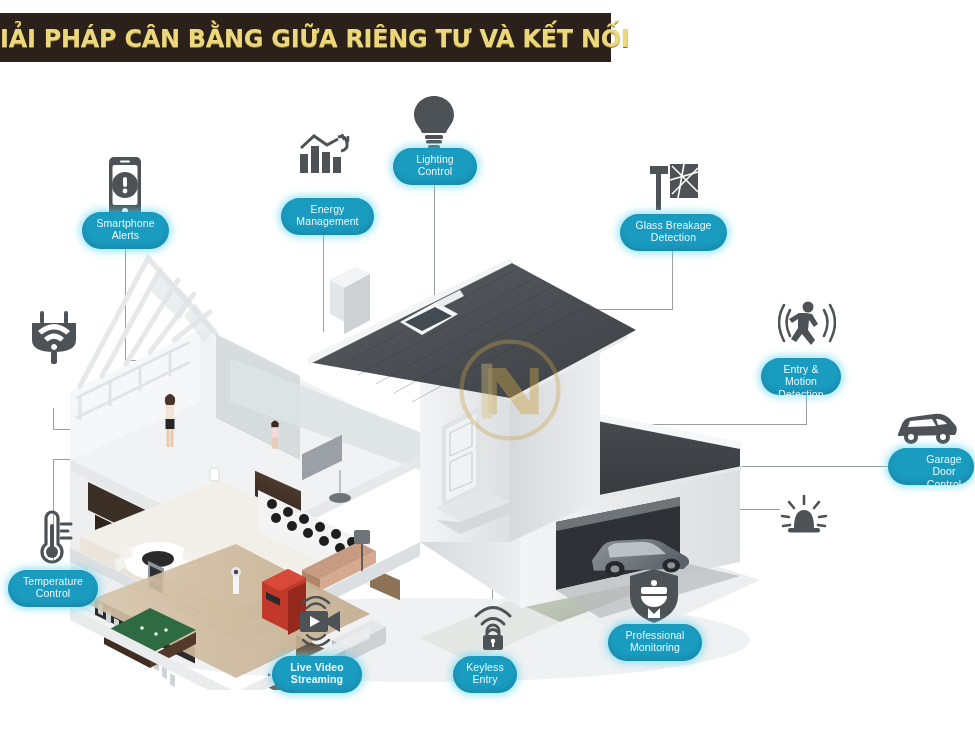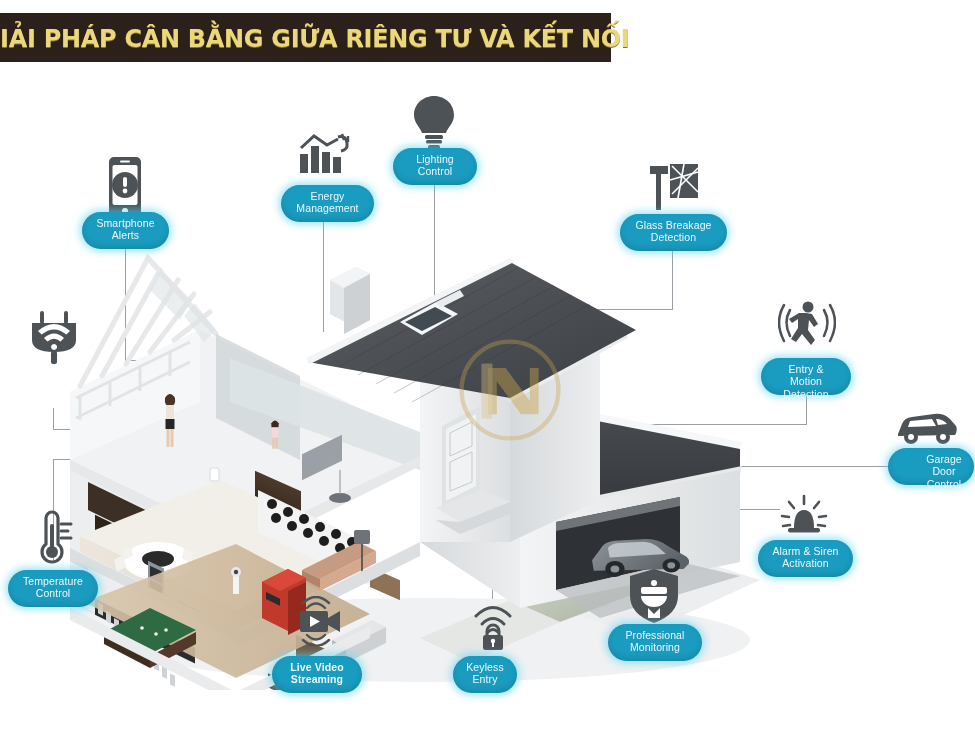--- a/index.html
+++ b/index.html
@@ -589,50 +589,46 @@
         <path d="M20,40 L26,46 L32,40 L32,50 L20,50 Z" fill="#ffffff"></path>
         <path d="M24,40 L26,44 L28,40 Z" fill="#4d5256"></path>
       </svg>
   </div>
 
   <div class="pill" style="left:82px; top:212px; width:87px; height:37px;">
     <span>Smartphone
 Alerts</span>
   </div>
 
-  <div class="pill" style="left:281px; top:185px; width:93px; height:37px;">
+  <div class="pill" style="left:281px; top:198px; width:93px; height:37px;">
     <span>Energy
 Management</span>
   </div>
 
   <div class="pill" style="left:393px; top:148px; width:84px; height:37px;">
     <span>Lighting
 Control</span>
   </div>
 
   <div class="pill" style="left:620px; top:214px; width:107px; height:37px;">
     <span>Glass Breakage
 Detection</span>
   </div>
 
 
-  <div class="pill" style="left:761px; top:358px; width:90px; height:37px;">
+  <div class="pill" style="left:761px; top:358px; width:80px; height:37px;">
     <span>Entry &amp; Motion
 Detection</span>
   </div>
 
   <div class="pill" style="left:888px; top:448px; width:86px; height:37px;padding-left:36px;">
     <span>Garage Door
 Control</span>
   </div>
 
-  <div class="pill" style="left:758px; top:540px; width:95px; height:37px;">
-    <span>Alarm &amp; Siren
-Activation</span>
-  </div>
 
   <div class="pill" style="left:8px; top:570px; width:90px; height:37px;">
     <span>Temperature
 Control</span>
   </div>
 
   <div class="pill" style="left:272px; top:656px; width:90px; height:37px;font-weight:bold;">
     <span>Live Video
 Streaming</span>
   </div>

